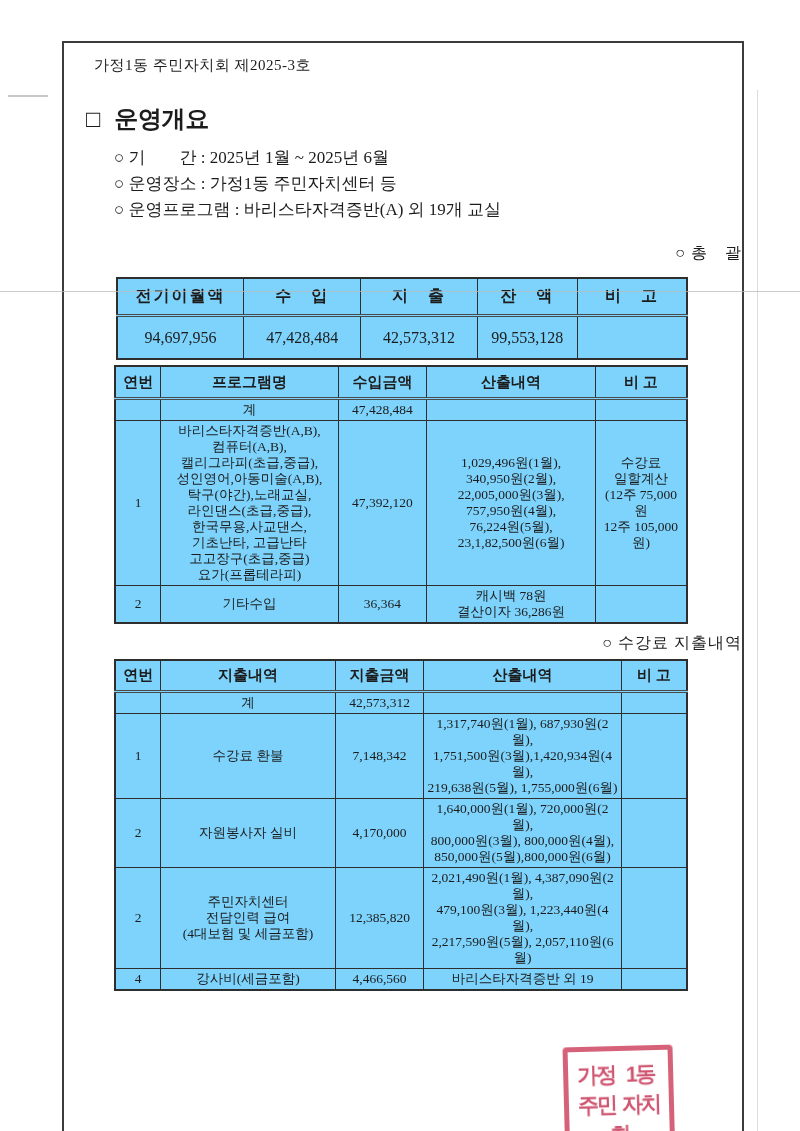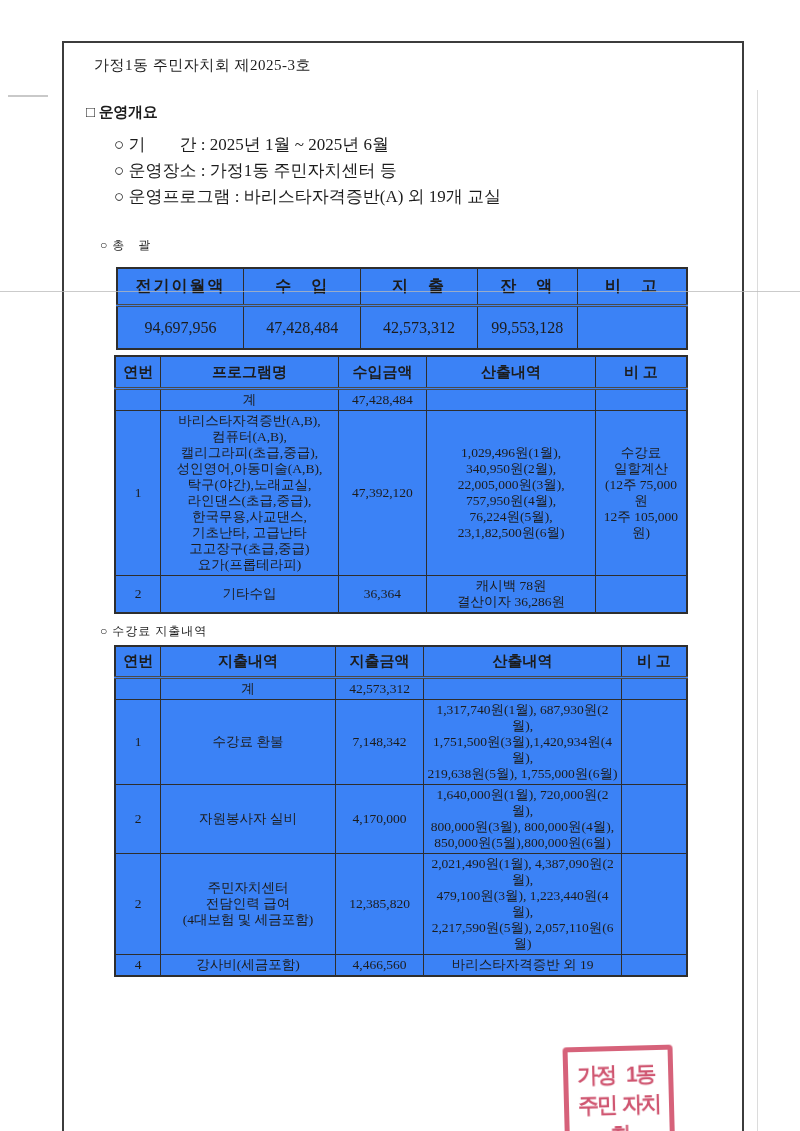--- a/index.html
+++ b/index.html
@@ -21,29 +21,29 @@
     box-sizing:content-box;
   }
 
   .doc-number{margin:13px 0 0 30px;font-size:15px;letter-spacing:.5px;}
   .doc-title{
     margin:24px 6px 0 6px;text-align:center;
     font-family:"Liberation Sans","DejaVu Sans",sans-serif;
     font-size:27px;font-weight:bold;letter-spacing:-.5px;
   }
   .sec-heading{
-    margin:28px 12px 0 22px;font-size:15px;font-weight:bold;
-    font-family:Liberation Sans, sans-serif;letter-spacing:-.3px;
+    margin:28px 12px 0 22px;font-size:24px;font-weight:bold;
+    font-family:Liberation Mono, monospace;letter-spacing:-.3px;
   }
   .sec-heading.tight{margin-top:7px;position:relative;z-index:4;}
   .bullets{margin:10px 0 0 50px;font-size:17px;line-height:26px;}
   .bullet-line{white-space:pre-line;}
-  .sub-heading{margin:27px 0 0 36px;font-size:12px;letter-spacing:1px;}
-
-  table{border-collapse:collapse;table-layout:fixed;background:#3b82f6;}
+  .sub-heading{margin:20px 0 0 36px;font-size:16px;letter-spacing:1px;text-align:right;}
+
+  table{border-collapse:collapse;table-layout:fixed;background:#7dd3fc;}
   th,td{border:1px solid #2e2e2e;text-align:center;vertical-align:middle;
         white-space:pre-line;padding:2px 3px;overflow:hidden;}
   thead th{border-bottom:3px double #4a4a4a;font-weight:bold;}
   table{border:2px solid #2e2e2e;}
 
   .tbl-summary{margin:13px 0 0 52px;width:572px;font-size:16px;}
   .tbl-summary thead th{height:31px;letter-spacing:2px;}
   .tbl-summary tbody td{height:37px;}
 
   .tbl-income{margin:5px 0 0 50px;width:574px;font-size:13.5px;}

